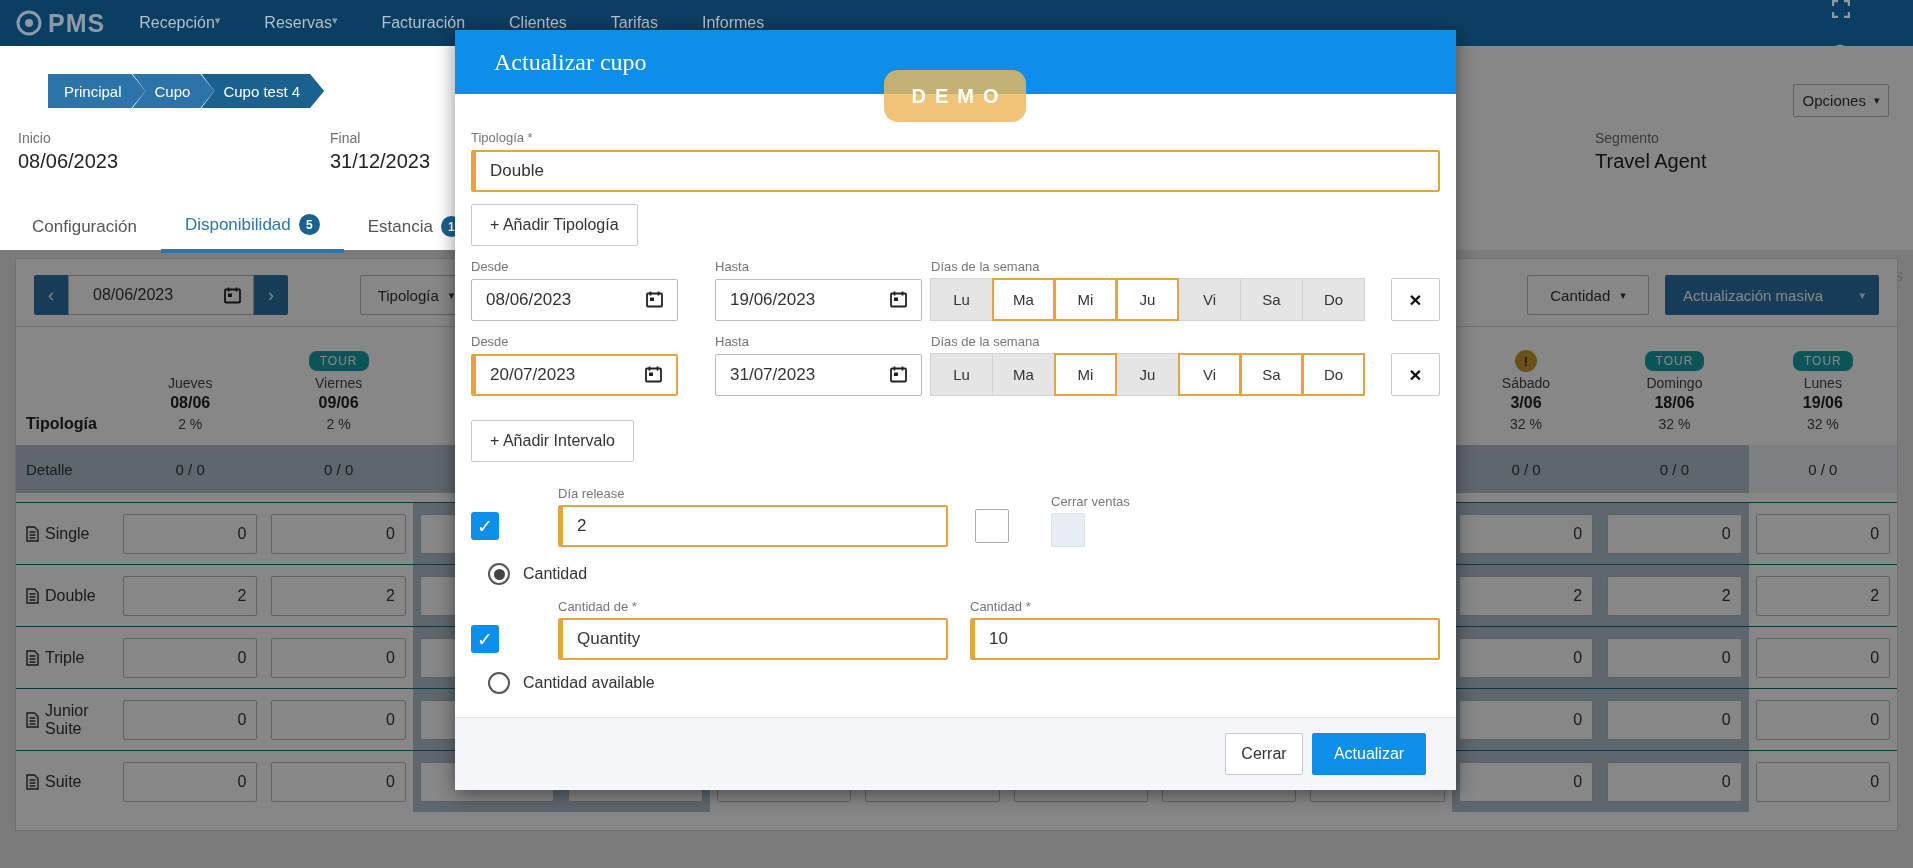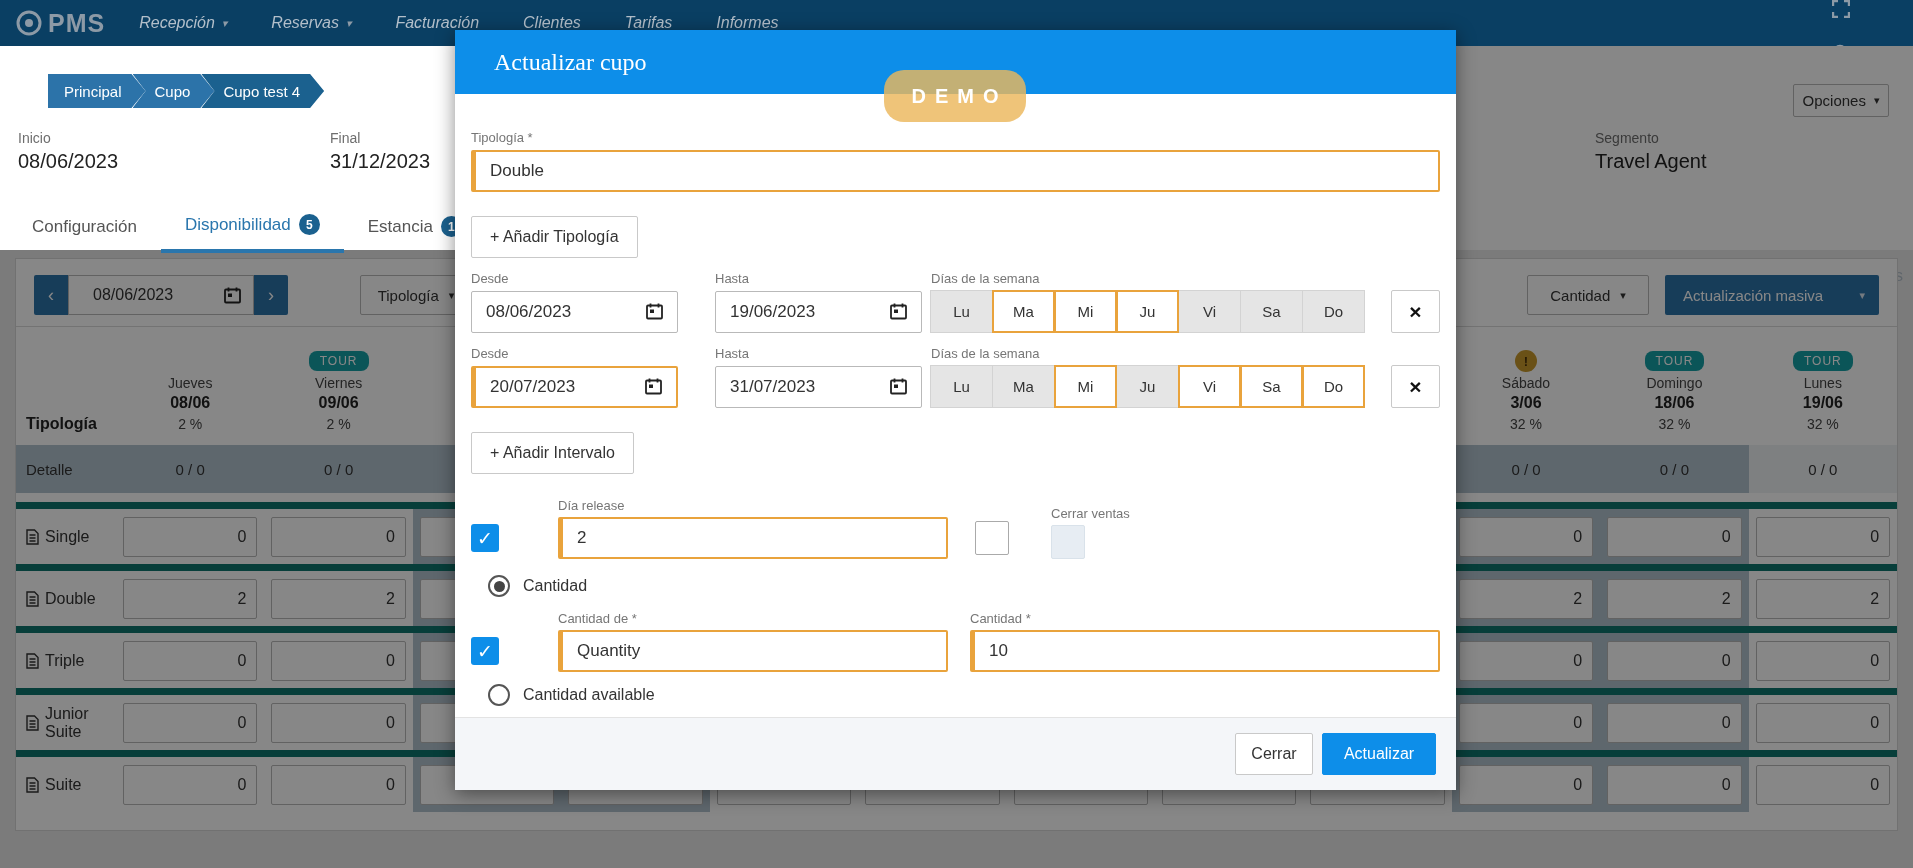--- a/index.html
+++ b/index.html
@@ -10,21 +10,21 @@
   *{box-sizing:border-box; margin:0; padding:0;}
   body{font-family:"Liberation Sans", sans-serif; background:#444;}
   .screen{position:relative; width:1913px; height:868px; overflow:hidden; background:#e9e9e9;}
 
   
   .navbar{position:absolute; left:0; top:0; width:100%; height:46px; background:var(--navy);
           display:flex; align-items:center; color:#b3bfca;}
   .logo{display:flex; align-items:center; gap:6px; margin-left:16px; color:#8d9aa6;}
   .logo-text{font-size:25px; font-weight:bold; letter-spacing:1px;}
   .nav-items{display:flex; margin-left:34px; gap:44px; font-size:16px;}
-  .nav-item{display:flex; align-items:center; gap:7px; color:#b3bfca; cursor:pointer; white-space:nowrap;font-style:italic;}
+  .nav-item{display:flex; align-items:flex-start; color:#b3bfca; cursor:pointer; white-space:nowrap;}
   .caret{font-size:11px; color:#8d9aa6;}
   .nav-right{position:absolute; right:10px; top:0; height:46px; display:flex; align-items:center; gap:26px;flex-direction:column;}
   .nav-ico{width:22px; height:22px; display:flex; align-items:center; justify-content:center; cursor:pointer;}
   .nav-chip{display:flex; align-items:center; gap:9px; font-size:16px; color:#b3bfca; cursor:pointer;}
   .avatar{width:30px; height:30px; border-radius:50%; background:var(--avatar); border:2px solid #9a7cc0;
           color:#fff; font-size:12px; font-weight:bold; display:flex; align-items:center; justify-content:center; cursor:pointer;}
 
   
   .header-bg{position:absolute; left:0; top:46px; width:100%; height:204px; background:#fff;}
   .header-elevated{position:absolute; left:0; top:46px; width:760px; height:204px; background:#fff; z-index:60;}
@@ -77,46 +77,46 @@
         padding:3px 11px; border-radius:8px;}
   .warn{width:22px; height:22px; border-radius:50%; background:var(--warning); color:#4a3208; font-size:13px;
         font-weight:bold; display:flex; align-items:center; justify-content:center;}
   .hday{font-size:14px; color:#444; margin-top:2px;}
   .hdate{font-size:16px; font-weight:bold; color:#222; margin-top:3px;}
   .hpct{font-size:14px; color:#444; margin-top:4px;}
   .detalle{height:48px; background:var(--weekend); margin-bottom:9px;}
   .detalle .label-col{display:flex; align-items:center; font-size:15px; color:#333;}
   .detalle .col-cell{display:flex; align-items:center; justify-content:center; font-size:15px; color:#333;}
   .detalle .col-cell.light{background:var(--detalle-light);}
-  .drow{height:62px; border-top:7px solid #0f766e;}
+  .drow{height:62px; border-top:1px solid #0f766e;}
   .drow .label-col{display:flex; align-items:center; gap:6px; font-size:16px; color:#333;}
   .drow .col-cell{display:flex; align-items:center;}
   .drow .col-cell.weekend{background:var(--weekend);}
   .cell-input{width:100%; height:40px; background:#fff; border:1px solid #b9b9b9; border-radius:2px;
               display:flex; align-items:center; justify-content:flex-end; padding-right:10px; font-size:16px; color:#333;}
 
   
   .backdrop{position:absolute; left:0; top:46px; width:100%; height:822px; background:rgba(0,0,0,0.47); z-index:50;}
 
   
   .modal{position:absolute; left:455px; top:30px; width:1001px; height:760px; background:#fff; z-index:100;
          box-shadow:0 4px 18px rgba(0,0,0,.45);}
   .modal-header{height:64px; background:var(--primary); display:flex; align-items:center; padding-left:39px;font-family:Liberation Serif, serif;}
   .modal-title{color:#fff; font-size:24px;}
   .demo-badge{position:absolute; left:429px; top:40px; width:142px; height:52px; background:rgba(236,183,92,.82);
-              border-radius:20px; display:flex; align-items:center; justify-content:center;
+              border-radius:14px; display:flex; align-items:center; justify-content:center;
               color:#fff; font-size:20px; font-weight:bold; letter-spacing:9px; text-indent:9px;}
   .modal-body{padding:0 16px; position:relative;}
   .mlabel{font-size:13px; color:#767676;}
   .minput{height:42px; border:1px solid #b9b9b9; border-radius:2px; background:#fff; display:flex;
           align-items:center; padding:0 14px; font-size:17px; color:#333; justify-content:space-between;}
   .minput.hl{border:2px solid var(--orange); border-left:5px solid var(--orange);}
   .tipologia-wrap{margin-top:36px;}
   .tipologia-wrap .minput{margin-top:5px;}
-  .add-btn{margin-top:24px; height:42px; background:#fff; border:1px solid #c9c9c9; border-radius:2px;
+  .add-btn{margin-top:12px; height:42px; background:#fff; border:1px solid #c9c9c9; border-radius:2px;
            font-size:16px; color:#333; display:inline-flex; align-items:center; padding:0 18px; gap:6px; cursor:pointer;}
   .interval{margin-top:13px;}
   .interval-labels{display:flex; font-size:13px; color:#767676; margin-bottom:4px;}
   .il-desde{width:207px; margin-right:37px;} .il-hasta{width:207px; margin-right:9px;} .il-dias{flex:1;}
   .interval-row{display:flex; align-items:center;}
   .dt-input{width:207px; flex:0 0 207px;}
   .dt-desde{margin-right:37px;} .dt-hasta{margin-right:9px;}
   .days{display:flex;}
   .day-btn{width:63px; height:43px; background:#e5e5e5; border:1px solid #d3d3d3; margin-left:-1px;
            display:flex; align-items:center; justify-content:center; font-size:15px; color:#333; cursor:pointer;}
@@ -132,21 +132,21 @@
   .chk-disabled{width:34px; height:34px; border:1px solid #d9e2ea; border-radius:2px; background:#e7edf3; margin-top:4px;}
   .cerrar-block{margin-left:42px;}
   .radio-row{display:flex; align-items:center; gap:13px; margin-top:16px; margin-left:17px; cursor:pointer;}
   .radio{width:22px; height:22px; border-radius:50%; border:2px solid #555; display:flex; align-items:center; justify-content:center;}
   .radio .dot{width:11px; height:11px; border-radius:50%; background:#444;}
   .radio-label{font-size:16px; color:#333;}
   .wide .minput{width:470px;}
   .cant-gap{width:22px;}
   .modal-footer{position:absolute; left:0; bottom:0; width:100%; height:73px; background:#f4f6f9;
                 border-top:1px solid #e3e3e3; display:flex; align-items:center; justify-content:flex-end;
-                padding-right:20px; gap:9px;}
+                padding-right:30px; gap:9px;}
   .btn{height:42px; border-radius:2px; font-size:16px; display:flex; align-items:center; justify-content:center; cursor:pointer;}
   .btn-cerrar{width:78px; background:#fff; border:1px solid #c9c9c9; color:#333;}
   .btn-actualizar{width:114px; background:var(--primary); color:#fff; border:1px solid var(--primary);}
   svg{display:block;}
 </style>
 </head>
 <body>
 
 <div class="screen">
 

